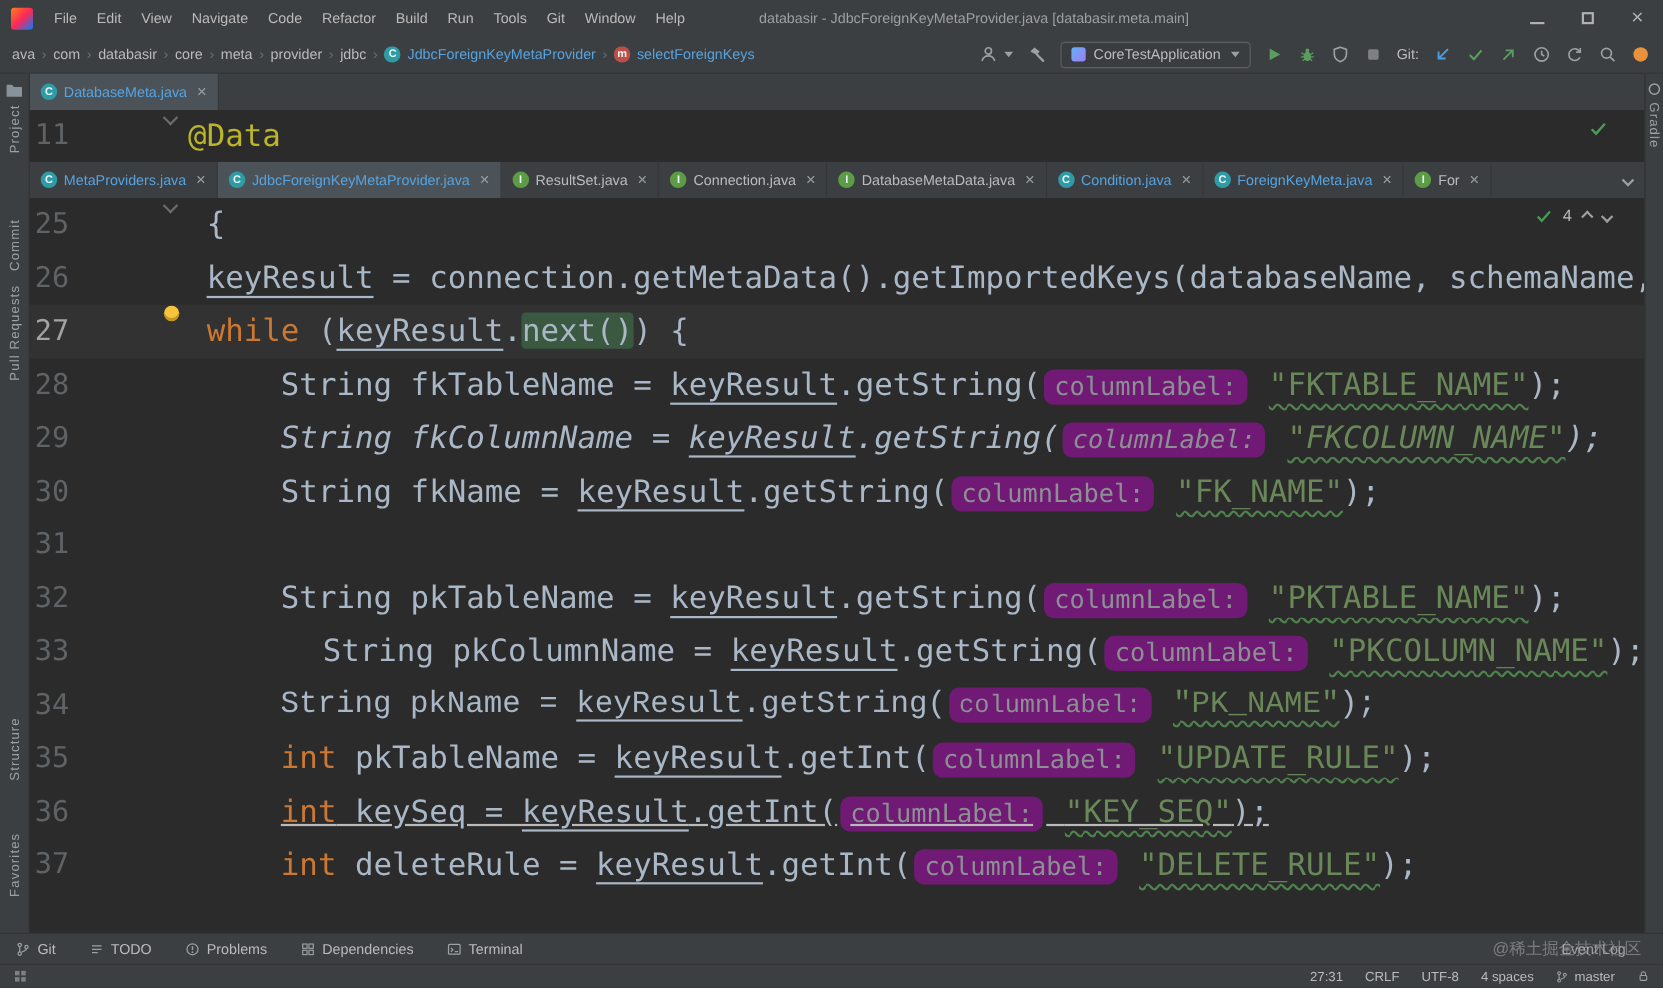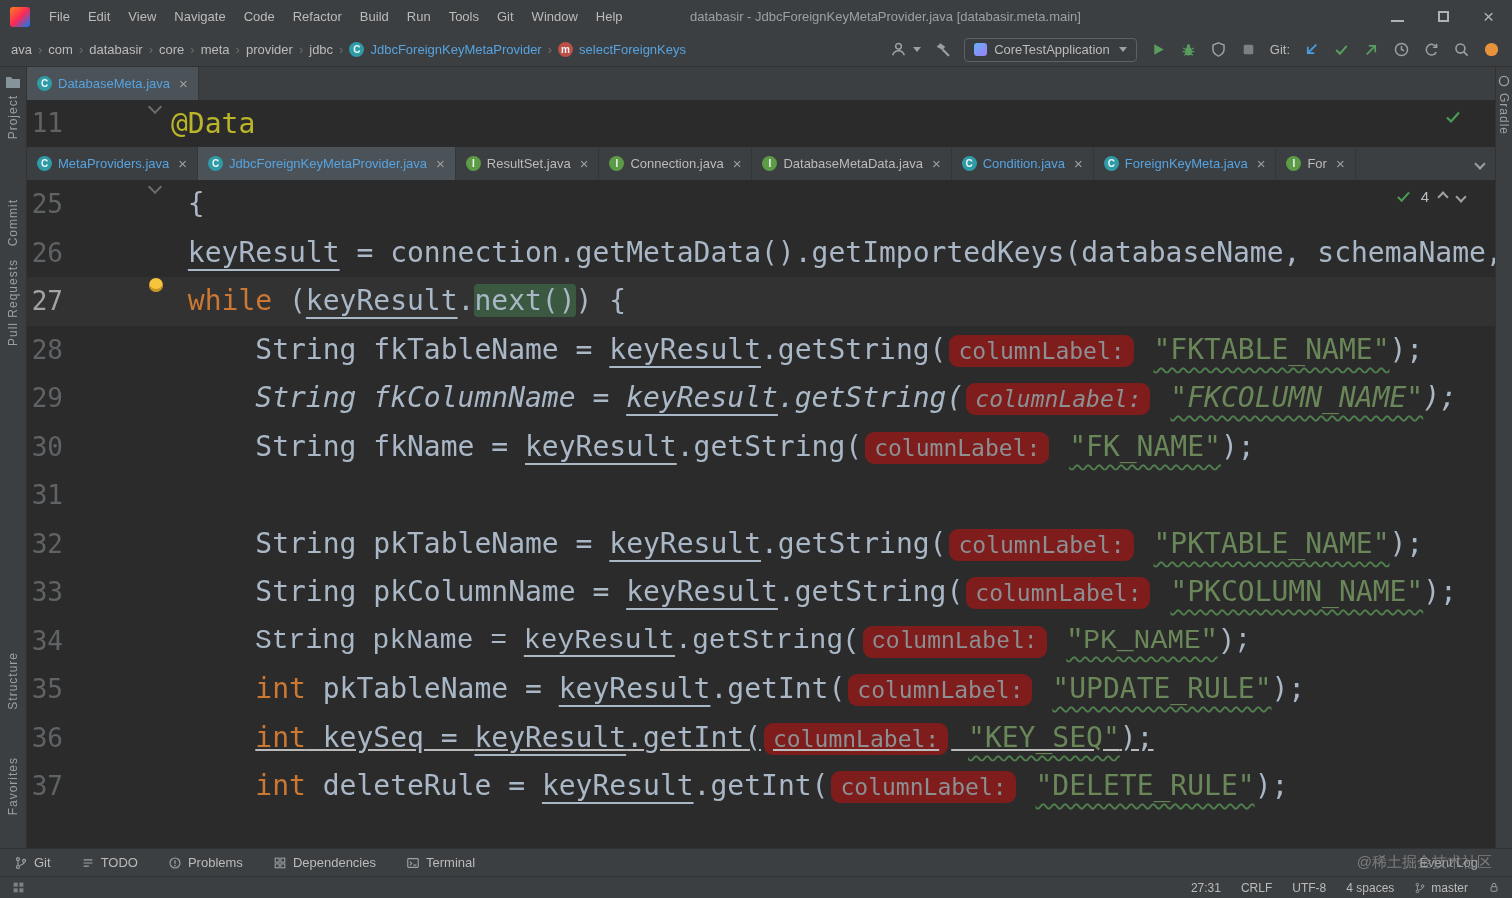--- a/index.html
+++ b/index.html
@@ -73,21 +73,21 @@
   .current .lnum{color:#A4A3A3}
   .gmark{margin-left:auto;margin-right:8px;width:16px;height:16px;position:relative;flex:none}
   .gmark.fold::after{content:"";position:absolute;left:3px;top:2px;width:8px;height:8px;border-right:2px solid #6A6D6F;border-bottom:2px solid #6A6D6F;transform:rotate(45deg)}
   .gmark.bulb{width:14px;height:14px;border-radius:50%;background:#F7C53D;box-shadow:inset 0 -3px 0 rgba(140,90,0,.45);top:1px}
   .codetxt{flex:1;overflow:hidden;white-space:pre}
   .tk-p{color:#A9B7C6}
   .tk-k{color:#CC7832}
   .tk-a{color:#BBB529}
   .tk-s{color:#6A8759;text-decoration:underline wavy #50804E 2px;text-underline-offset:8px}
   .tk-u{color:#A9B7C6;text-decoration:underline solid #A9B7C6 2px;text-underline-offset:7px}
-  .tk-h{font-size:23px;color:#8C9093;background:#7f1d1d;border-radius:9px;padding:3px 9px;margin:0 3px}
+  .tk-h{font-size:23px;color:#8C9093;background:#701a75;border-radius:9px;padding:3px 9px;margin:0 3px}
   .tk-m{color:#A9B7C6;background:#3A5940;border-radius:4px}
 
   
   .bottombar{height:28px;flex:none;background:#3C3F41;border-top:1px solid #323232;display:flex;align-items:center;gap:30px;padding:0 14px;position:relative}
   .bb-item{display:flex;align-items:center;gap:6px;color:#BBBBBB;white-space:nowrap}
   .eventlog{position:absolute;right:34px;color:#9DA0A3}
   .watermark{position:absolute;right:20px;top:4px;font-size:15px;color:rgba(175,175,175,.55);white-space:nowrap}
   .statusbar{height:22px;flex:none;background:#3C3F41;border-top:1px solid #323232;display:flex;align-items:center;padding:0 12px;font-size:12px;color:#BBBBBB}
   .sb-right{margin-left:auto;display:flex;align-items:center;gap:20px}
   .sb-item{display:flex;align-items:center;gap:5px;white-space:nowrap}
@@ -344,21 +344,21 @@
               <span class="lnum">32</span>
               <span class="gmark"></span>
             </span>
             <span class="codetxt" style="padding-left: 5ch;"><span class="tk-p">String pkTableName = </span><span class="tk-u">keyResult</span><span class="tk-p">.getString(</span><span class="tk-h">columnLabel:</span><span class="tk-p"> </span><span class="tk-s">"PKTABLE_NAME"</span><span class="tk-p">);</span></span>
           </div>
           <div class="code-line">
             <span class="gutter">
               <span class="lnum">33</span>
               <span class="gmark"></span>
             </span>
-            <span class="codetxt" style="padding-left: 5ch;"><span class="tk-p">String pkColumnName = </span><span class="tk-u">keyResult</span><span class="tk-p">.getString(</span><span class="tk-h">columnLabel:</span><span class="tk-p"> </span><span class="tk-s">"PKCOLUMN_NAME"</span><span class="tk-p">);</span></span>
+            <span class="codetxt" style="padding-left: 5ch; text-align: right;"><span class="tk-p">String pkColumnName = </span><span class="tk-u">keyResult</span><span class="tk-p">.getString(</span><span class="tk-h">columnLabel:</span><span class="tk-p"> </span><span class="tk-s">"PKCOLUMN_NAME"</span><span class="tk-p">);</span></span>
           </div>
           <div class="code-line">
             <span class="gutter">
               <span class="lnum">34</span>
               <span class="gmark"></span>
             </span>
             <span class="codetxt" style="padding-left: 5ch; font-family: Liberation Mono, monospace;"><span class="tk-p">String pkName = </span><span class="tk-u">keyResult</span><span class="tk-p">.getString(</span><span class="tk-h">columnLabel:</span><span class="tk-p"> </span><span class="tk-s">"PK_NAME"</span><span class="tk-p">);</span></span>
           </div>
           <div class="code-line">
             <span class="gutter">

